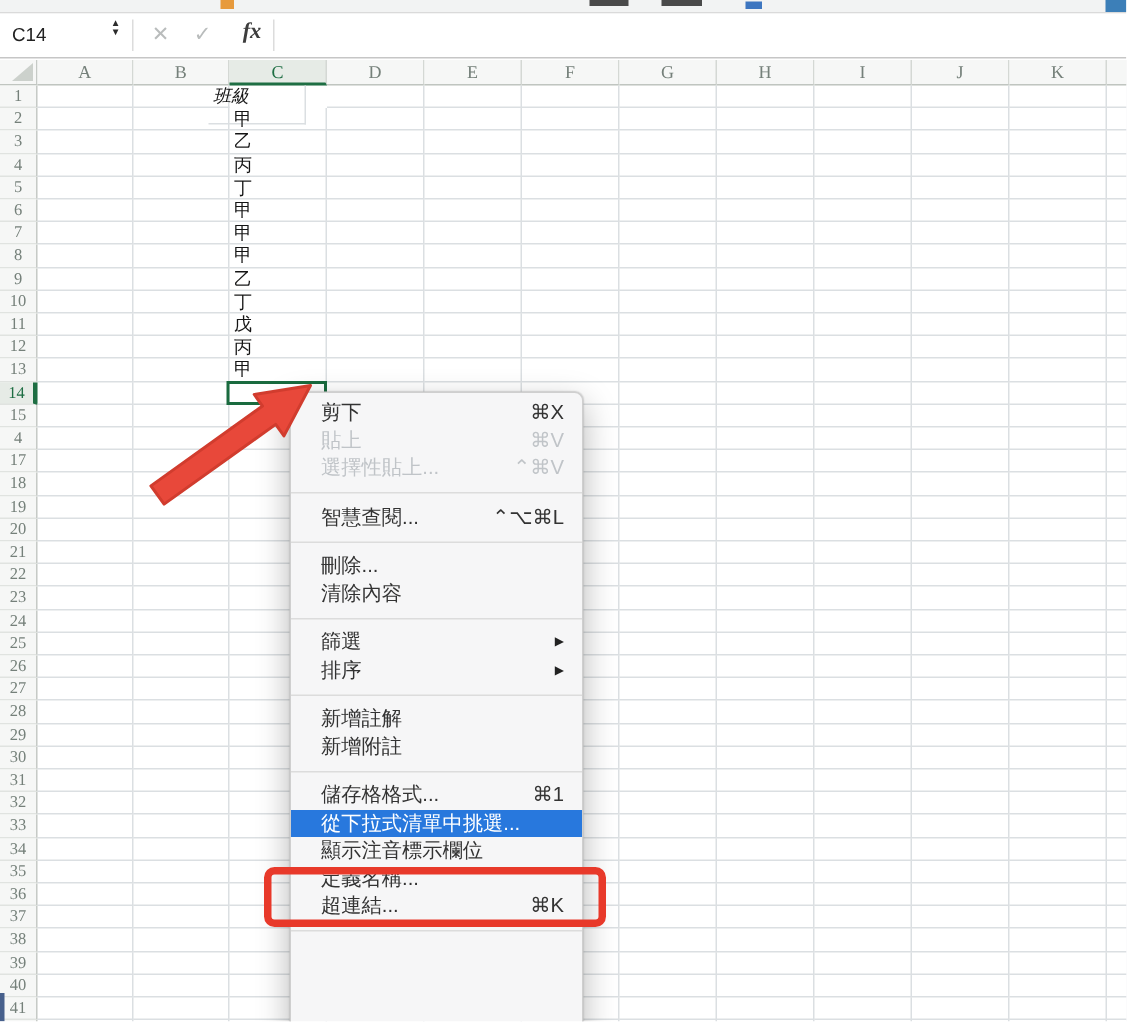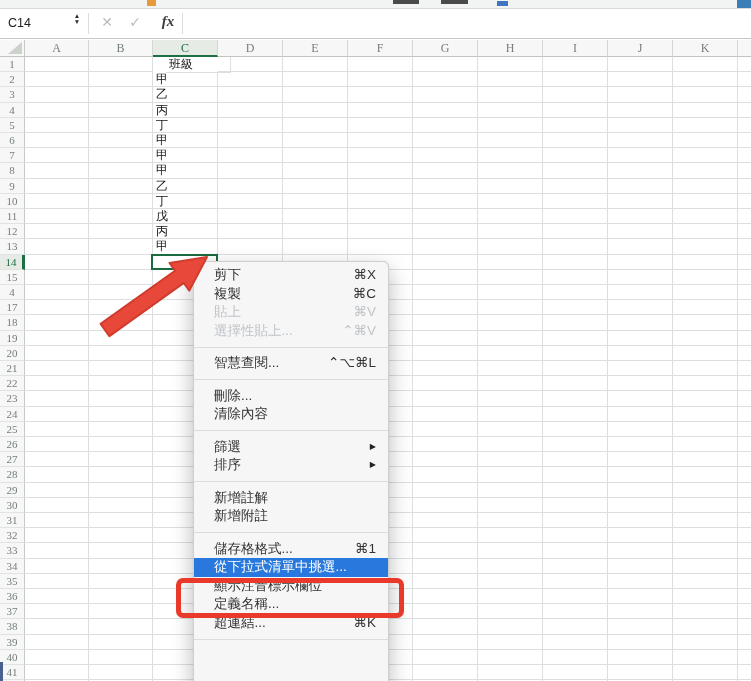--- a/index.html
+++ b/index.html
@@ -101,21 +101,21 @@
         <div class="colh" style="left: 478px; width: 65px;">H</div>
         <div class="colh" style="left: 543px; width: 65px;">I</div>
         <div class="colh" style="left: 608px; width: 65px;">J</div>
         <div class="colh" style="left: 673px; width: 65px;">K</div>
         <div class="colh" style="left: 738px; width: 14px;"></div>
       </div>
     <div class="rows">
         <div class="rowh" style="top: 0px; height: 15.2px; line-height: 15.2px;">1</div>
         <div class="cell" style="left: 25px; width: 64px; top: 0px; height: 15.2px; line-height: 15.2px;"></div>
         <div class="cell" style="left: 89px; width: 64px; top: 0px; height: 15.2px; line-height: 15.2px;"></div>
-        <div class="cell" style="left: 166px; width: 65px; top: 0px; height: 16px; line-height: 15.2px;">班級</div>
+        <div class="cell" style="left: 139px; width: 65px; top: 0px; height: 26px; line-height: 15.2px; font-style: italic;">班級</div>
         <div class="cell" style="left: 218px; width: 65px; top: 0px; height: 15.2px; line-height: 15.2px;"></div>
         <div class="cell" style="left: 283px; width: 65px; top: 0px; height: 15.2px; line-height: 15.2px;"></div>
         <div class="cell" style="left: 348px; width: 65px; top: 0px; height: 15.2px; line-height: 15.2px;"></div>
         <div class="cell" style="left: 413px; width: 65px; top: 0px; height: 15.2px; line-height: 15.2px;"></div>
         <div class="cell" style="left: 478px; width: 65px; top: 0px; height: 15.2px; line-height: 15.2px;"></div>
         <div class="cell" style="left: 543px; width: 65px; top: 0px; height: 15.2px; line-height: 15.2px;"></div>
         <div class="cell" style="left: 608px; width: 65px; top: 0px; height: 15.2px; line-height: 15.2px;"></div>
         <div class="cell" style="left: 673px; width: 65px; top: 0px; height: 15.2px; line-height: 15.2px;"></div>
         <div class="cell" style="left: 738px; width: 14px; top: 0px; height: 15.2px; line-height: 15.2px;"></div>
         <div class="rowh" style="top: 15.2px; height: 15.2px; line-height: 15.2px;">2</div>
@@ -655,21 +655,20 @@
   </div>
 
   <div class="selbox"></div>
 
   <svg class="arrow-svg" width="130" height="100" viewBox="0 0 130 100">
     <polygon points="10.6,78.9 85.0,25.7 79.5,18.0 117,12 99.3,45.6 93.8,37.9 19.4,91.1" fill="#e8483a" stroke="#d13c2e" stroke-width="2" stroke-linejoin="round"></polygon>
   </svg>
 
   <div class="menu">
       <div class="mi"><span>剪下</span><span class="sc">⌘X</span></div>
-      <div class="mi"><span>複製</span><span class="sc">⌘C</span></div>
       <div class="mi dis"><span>貼上</span><span class="sc">⌘V</span></div>
       <div class="mi dis"><span>選擇性貼上...</span><span class="sc">⌃⌘V</span></div>
       <div class="msep"></div>
       <div class="mi"><span>智慧查閱...</span><span class="sc">⌃⌥⌘L</span></div>
       <div class="msep"></div>
       <div class="mi"><span>刪除...</span></div>
       <div class="mi"><span>清除內容</span></div>
       <div class="msep"></div>
       <div class="mi"><span>篩選</span><span class="sub">▶</span></div>
       <div class="mi"><span>排序</span><span class="sub">▶</span></div>

